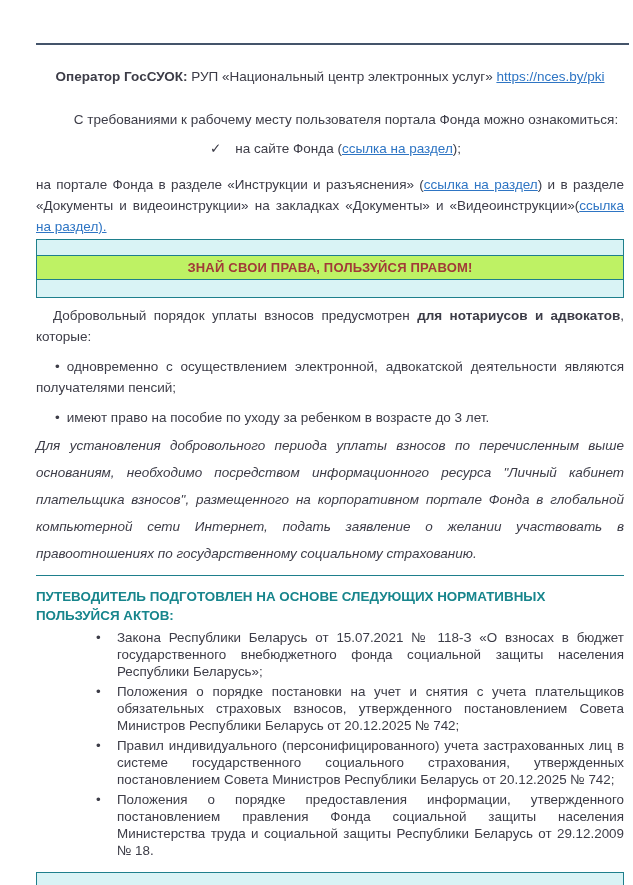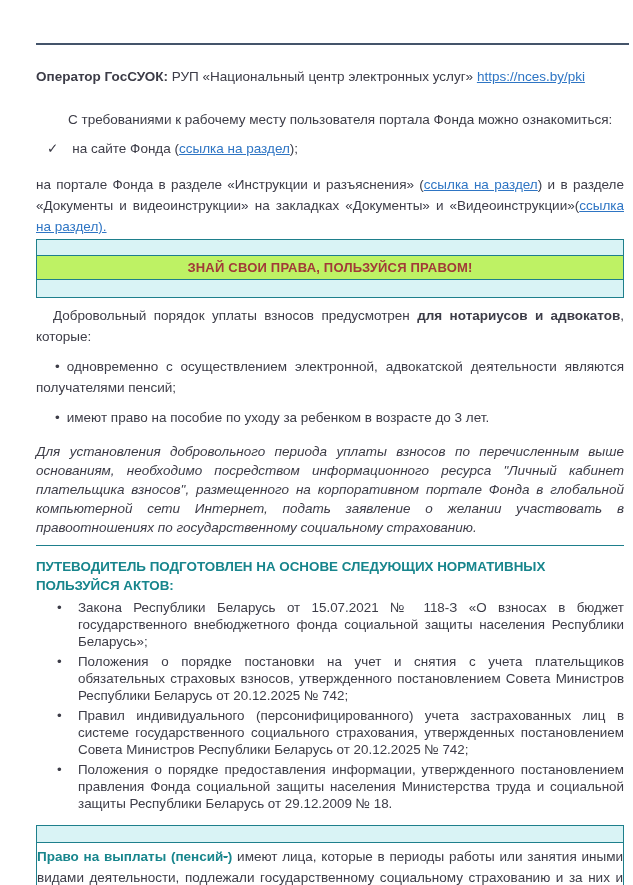--- a/index.html
+++ b/index.html
@@ -7,45 +7,45 @@
     position:relative;
     width:633px;height:885px;
     background:#ffffff;
     font-family:"Liberation Sans","DejaVu Sans",sans-serif;
     color:#3c3c47;
     overflow:hidden;
   }
   .content{position:absolute;left:36px;top:0;width:588px;}
   .top-rule{margin-top:43px;width:593px;border-top:2px solid #44546a;height:0;}
   .para{font-size:13.5px;line-height:21px;margin:0;text-align:justify;}
-  .noj{text-align:left;}
+  .noj{text-align:center;}
   .b{font-weight:bold;}
   a.link{color:#2e75c4;text-decoration:underline;cursor:pointer;}
   .p1{margin-top:5px;}
   .p2{margin-top:21px;}
   .p3{margin-top:22px;text-indent:32px;}
   .check{margin-top:8px;padding-left:11px;}
   .check-mark{display:inline-block;margin-right:14px;color:#3c3c47;}
   .p4{margin-top:15px;}
 
   .hl-table{margin-top:2px;border:1px solid #1e7f8c;}
   .hl-table>div+div{border-top:1px solid #1e7f8c;}
   .hl-band{background:#d9f3f5;}
   .band-15{height:15px;} .band-17{height:17px;} .band-16{height:16px;}
   .hl-title-row{background:#bef264;text-align:center;padding:2px 0 3px 0;}
   .hl-title-row span{color:#a13a38;font-weight:bold;font-size:13px;letter-spacing:.2px;}
 
   .p5{margin-top:7px;text-indent:17px;}
   .vbullet{margin-top:9px;text-indent:19px;}
   .vbullet .dot{margin-right:7px;}
-  .italic-note{margin-top:14px;font-style:italic;line-height:19px;}
+  .italic-note{margin-top:4px;font-style:italic;line-height:27px;}
   .divider{margin-top:8px;border-top:1px solid #1e7f8c;height:0;}
   .acts-header{margin-top:11px;font-size:13.4px;line-height:19px;font-weight:bold;color:#17858c;text-align:left;}
   .acts-list{margin-top:4px;padding-left:42px;}
-  .act-item{position:relative;font-size:13.4px;line-height:17px;text-align:justify;margin-bottom:3px;}
+  .act-item{position:relative;font-size:13.4px;line-height:17px;text-align:justify;margin-bottom:3px;margin-left:39px;}
   .act-item::before{content:"\2022";position:absolute;left:-21px;top:0;color:#3c3c47;}
 
   .lower-table{margin-top:13px;border:1px solid #1e7f8c;}
   .lower-table>div+div{border-top:1px solid #1e7f8c;}
   .row-para{padding:3px 0 5px 0;background:#ffffff;}
   .lead-teal{color:#17858c;font-weight:bold;}
   .struck{text-decoration:line-through;}
 </style>
 </head>
 <body>

